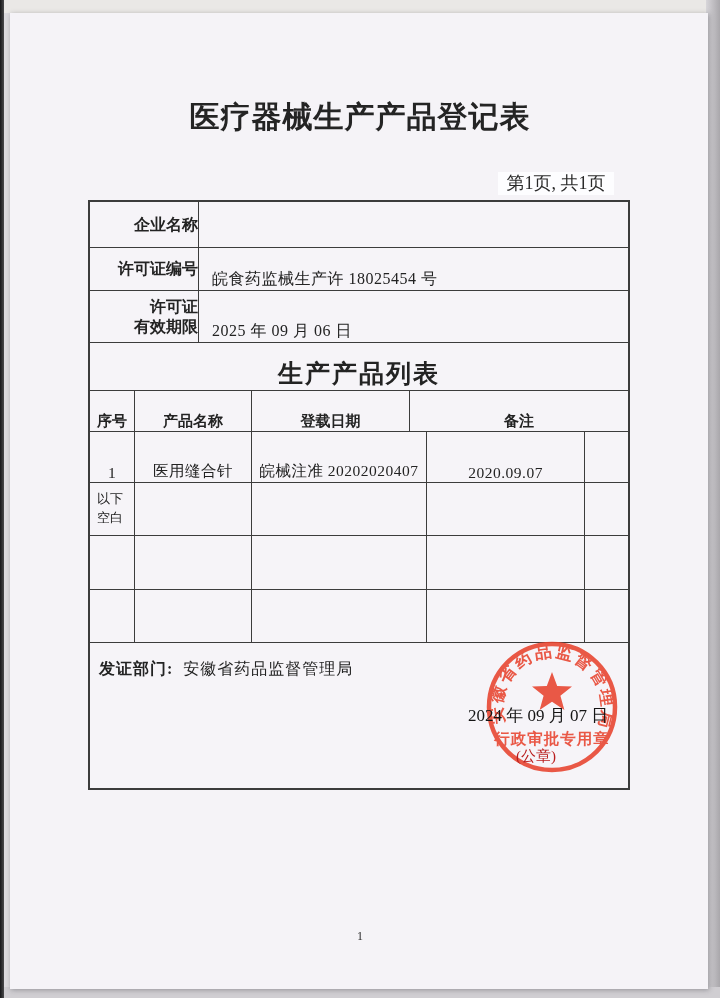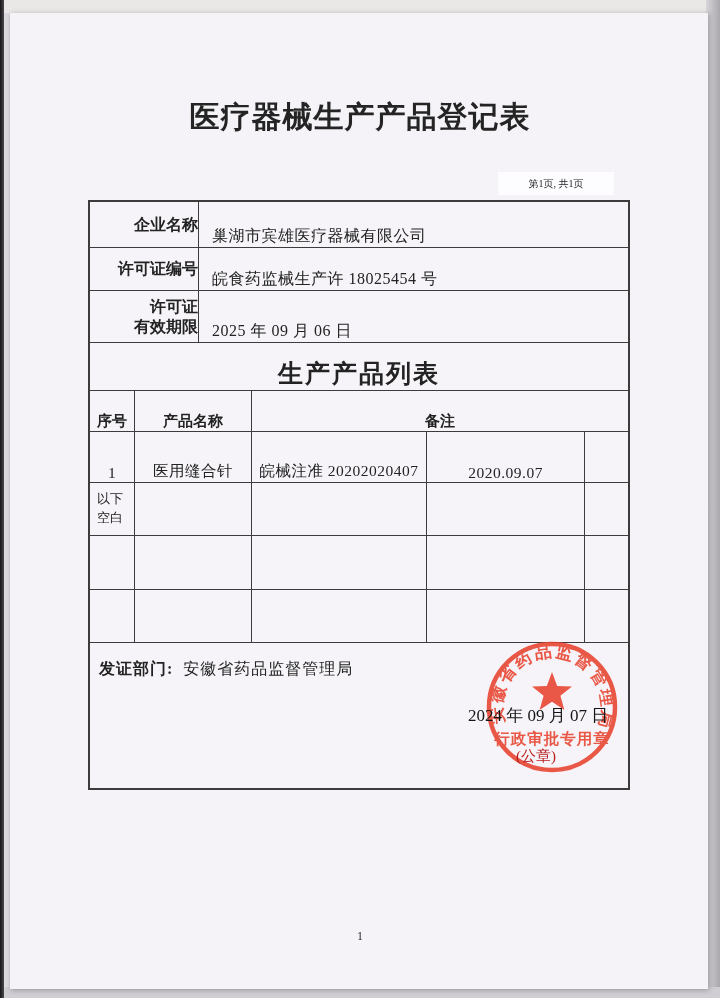--- a/index.html
+++ b/index.html
@@ -27,21 +27,21 @@
   .doc-title{
     position:absolute;left:20px;top:97px;width:680px;
     text-align:center;
     font-family:"Liberation Sans","DejaVu Sans",sans-serif;
     font-weight:bold;font-size:30px;letter-spacing:1px;color:#242424;
   }
 
   .page-note{
     position:absolute;left:498px;top:172px;width:116px;height:23px;
     background:#fdfdff;
-    font-size:10px;line-height:23px;text-align:center;color:#2a2a2a;
+    font-size:18px;line-height:23px;text-align:center;color:#2a2a2a;
   }
 
   
   .doc-table{
     position:absolute;left:88px;top:200px;width:542px;
     border:2px solid #3c3c3c;
     box-sizing:border-box;
     background:#f6f4f8;
   }
   .trow{display:flex;border-bottom:1.5px solid #3c3c3c;box-sizing:border-box;}
@@ -92,23 +92,20 @@
   <div class="doc-title">医疗器械生产产品登记表</div>
 
   <div class="page-note">第1页, 共1页</div>
 
   <div class="doc-table">
 
     <div class="trow" style="height:46px">
       <div class="cell rt lbl">
         <span>企业名称</span>
       </div>
-      <div class="cell val">
-        <span>巢湖市宾雄医疗器械有限公司</span>
-      </div>
     </div>
 
     <div class="trow" style="height:43px">
       <div class="cell rt lbl">
         <span>许可证编号</span>
       </div>
       <div class="cell val">
         <span>皖食药监械生产许 18025454 号</span>
       </div>
     </div>
@@ -124,20 +121,21 @@
     </div>
 
 
     <div class="trow" style="height:48px">
       <div class="cell section-cell">生产产品列表</div>
     </div>
 
     <div class="trow" style="height:41px">
       <div class="cell rt hdr c1">序号</div>
       <div class="cell rt hdr c2">产品名称</div>
+      <div class="cell rt hdr c4">登载日期</div>
       <div class="cell hdr c5">备注</div>
     </div>
 
     <div class="trow" style="height:51px">
       <div class="cell rt dcell c1">1</div>
       <div class="cell rt dcell c2">医用缝合针</div>
       <div class="cell rt dcell c3">皖械注准 20202020407</div>
       <div class="cell rt dcell c4">2020.09.07</div>
       <div class="cell dcell c5"></div>
     </div>

